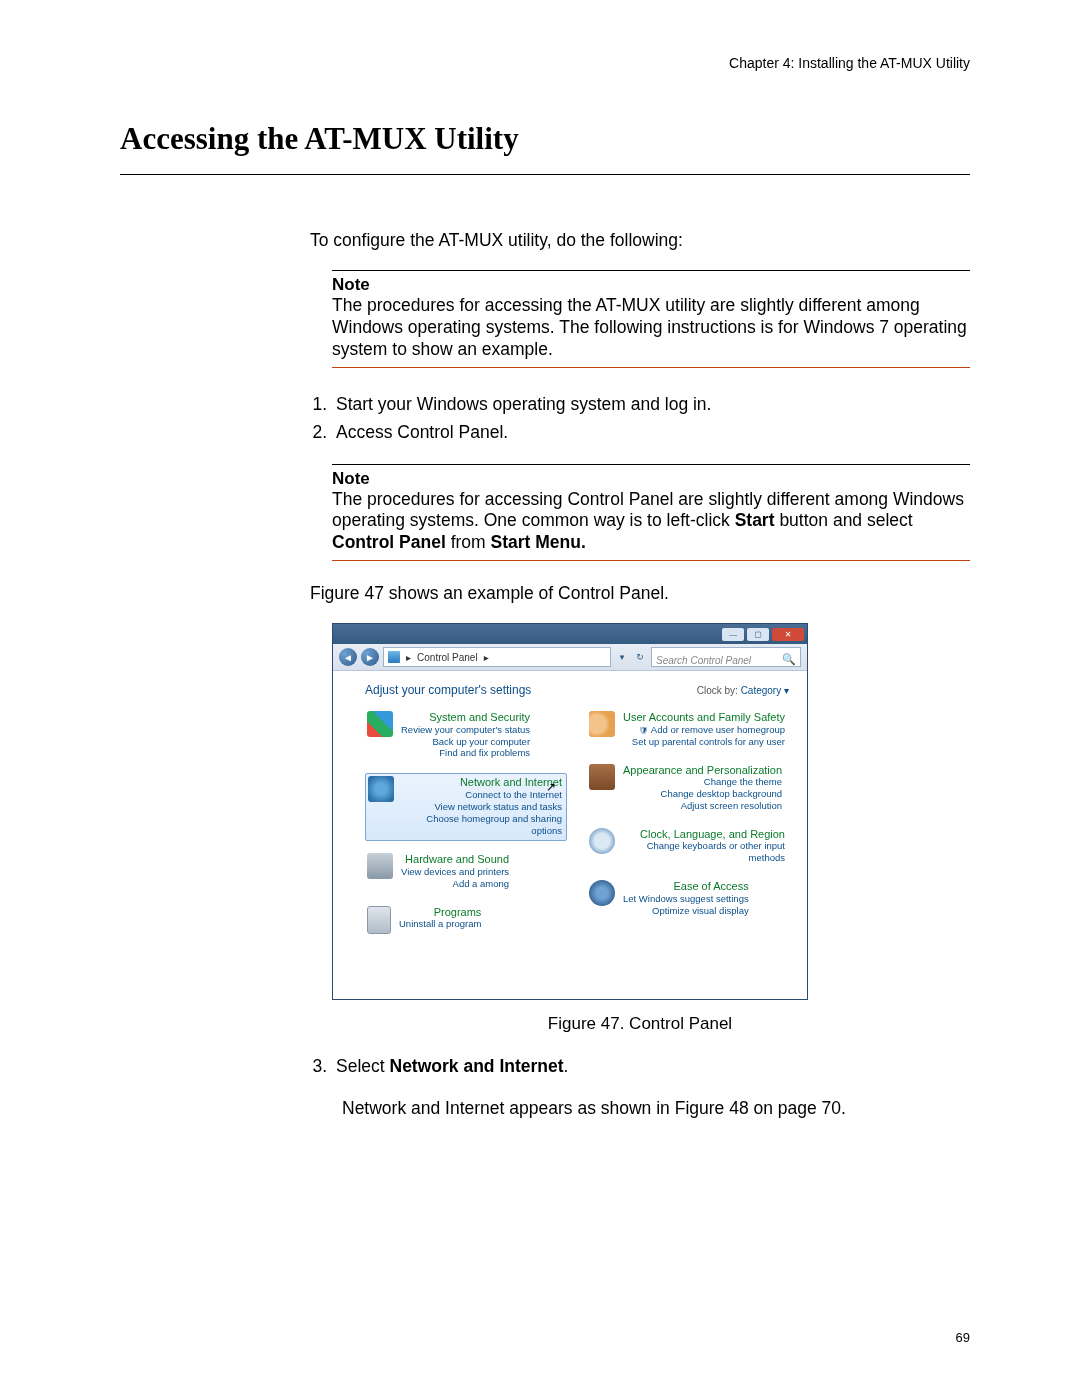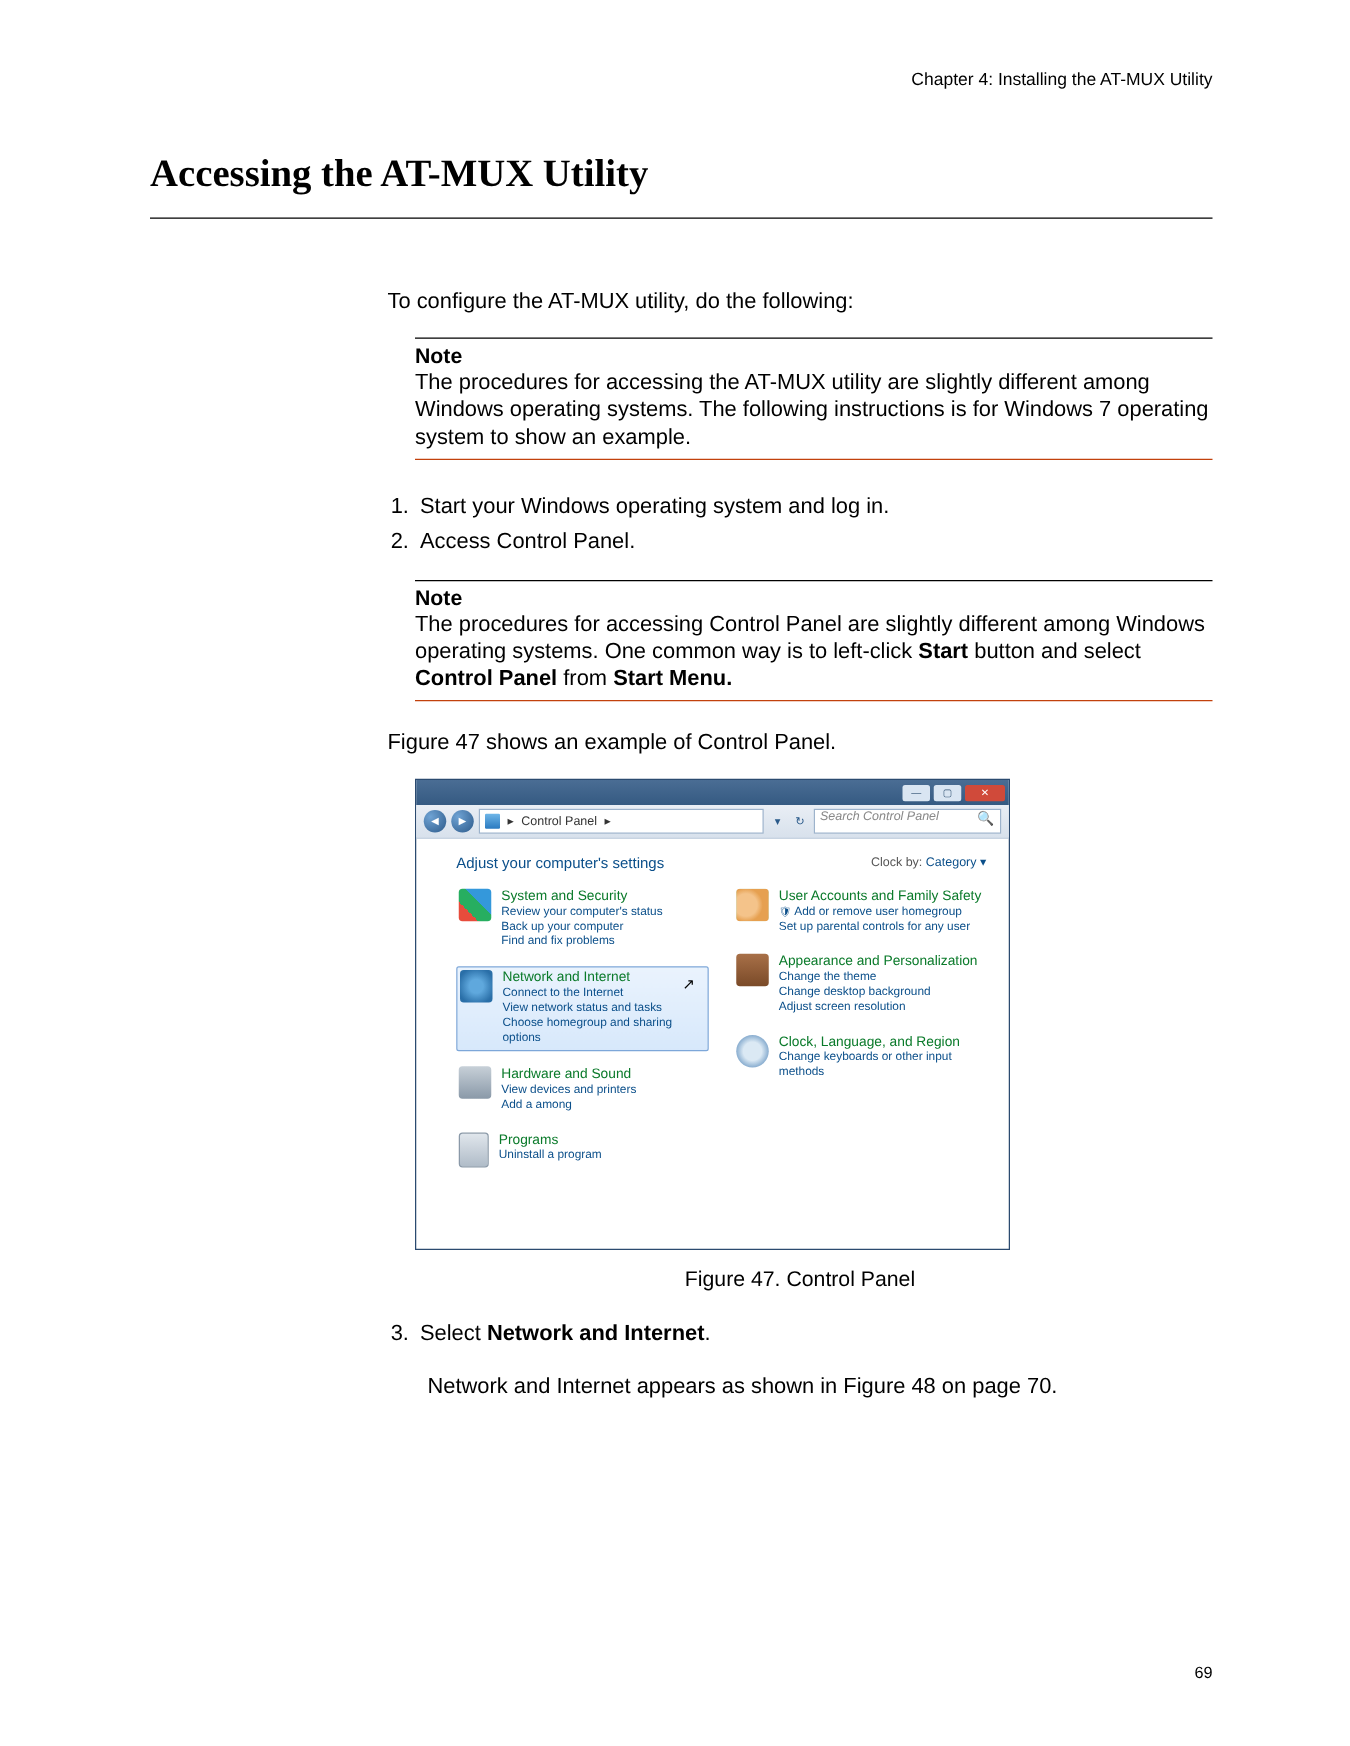--- a/index.html
+++ b/index.html
@@ -135,21 +135,21 @@
     width:14px;font-size:9px;color:#2a5a8a;text-align:center;
   }
   .search-box {
     width: 140px;
     height: 18px;
     background: #fff;
     border: 1px solid #9db3cc;
     font-size: 10px;
     color: #888;
     font-style: italic;
-    display:flex;align-items:flex-start;justify-content:space-between;padding:0 4px;
+    display:flex;align-items:flex-end;justify-content:space-between;padding:0 4px;
   }
   .mag { color:#2a5a8a; font-style:normal; font-size:11px; }
 
   .cp-body {
     padding: 12px 18px 16px 32px;
     min-height: 300px;
   }
   .adjust-row {
     display:flex;justify-content:space-between;align-items:center;margin-bottom:12px;
   }
@@ -168,21 +168,21 @@
   }
   .ic-sys { background: linear-gradient(45deg,#e74c3c 0 30%, #27ae60 30% 60%, #3498db 60% 100%); }
   .ic-net { background: radial-gradient(circle,#5fa8dd 30%,#2a6fa8 80%); }
   .ic-hw  { background: linear-gradient(#c7d0d8,#8a99a8); }
   .ic-prg { background: linear-gradient(#e0e6ec,#b0bcc8); border:1px solid #8a99a8; width:22px; }
   .ic-usr { background: radial-gradient(circle at 30% 50%,#f4c38a 40%,#e6a050 60%), radial-gradient(circle at 70% 50%,#8fbf6a 40%,#5a9a3a 60%); }
   .ic-app { background: linear-gradient(#a87048,#7a4a28); }
   .ic-clk { background: radial-gradient(circle,#dbe9f4 40%,#8aaed0 70%); border-radius:50%; }
   .ic-eoa { background: radial-gradient(circle,#6fa3d4 30%,#2d5a8a 80%); border-radius:50%; }
 
-  .cp-txt { display:flex; flex-direction:column; }
+  .cp-txt { display:flex; flex-direction:column;text-align:right; }
   .cp-main { color:#0a7a2a; font-size:11px; line-height:1.15; }
   .cp-sub  { color:#0b4f8a; font-size:9.5px; line-height:1.25; }
   .cp-sub.g::before { content:"🛡 "; font-size:8px; }
 
   .cursor {
     position:absolute; right:10px; top:6px; font-size:12px; color:#000;
   }
 </style>
 </head>
 <body>
@@ -299,20 +299,28 @@
                   <div class="cp-sub">Adjust screen resolution</div>
                 </div>
               </div>
               <div class="cp-item">
                 <div class="cp-icon ic-clk"></div>
                 <div class="cp-txt">
                   <div class="cp-main">Clock, Language, and Region</div>
                   <div class="cp-sub">Change keyboards or other input methods</div>
                 </div>
               </div>
+              <div class="cp-item">
+                <div class="cp-icon ic-eoa"></div>
+                <div class="cp-txt">
+                  <div class="cp-main">Ease of Access</div>
+                  <div class="cp-sub">Let Windows suggest settings</div>
+                  <div class="cp-sub">Optimize visual display</div>
+                </div>
+              </div>
             </div>
         </div>
       </div>
     </div>
 
     <div class="fig-caption">Figure 47. Control Panel</div>
 
     <ol class="steps" start="3">
       <li>
         <span>Select </span><b>Network and Internet</b><span>.</span>

